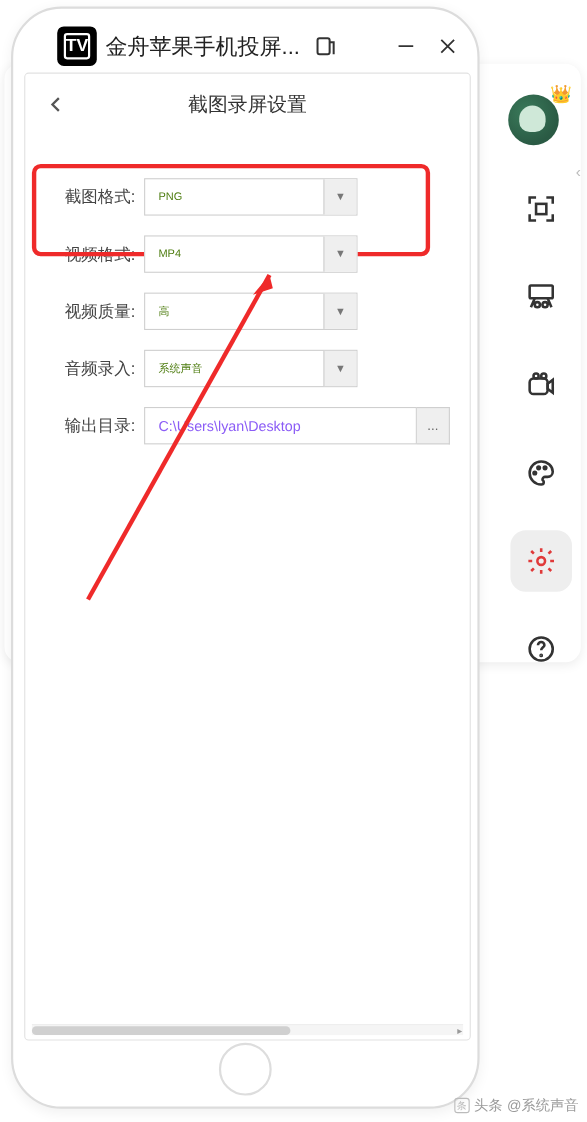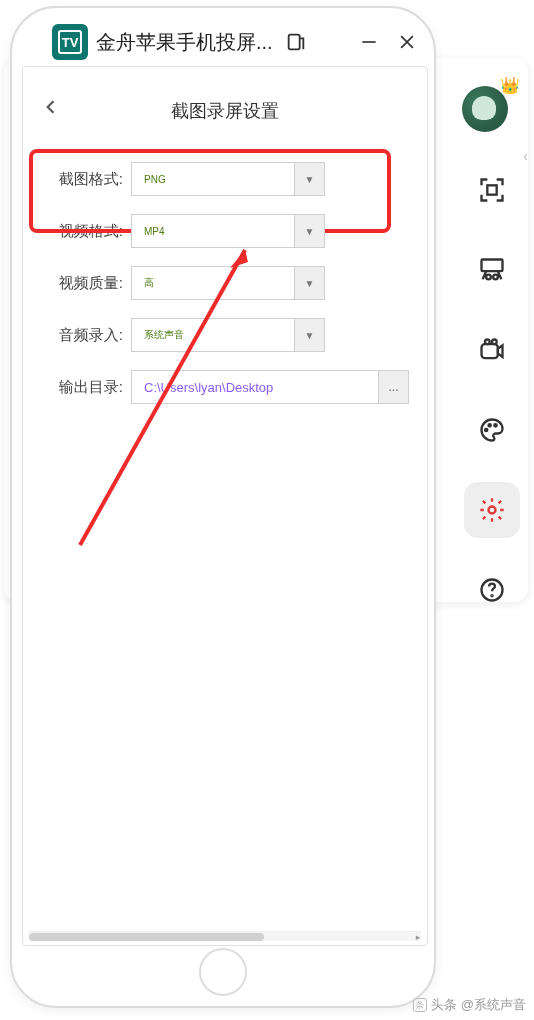--- a/index.html
+++ b/index.html
@@ -122,27 +122,27 @@
       top: 12px;
       width: 370px;
       height: 44px;
       display: flex;
       align-items: center;
       gap: 8px;
     }
     .app-icon {
       width: 36px;
       height: 36px;
-      background: #0f766e;
+      background: #000000;
       border-radius: 6px;
       display: flex;
       align-items: center;
       justify-content: center;
       color: #fff;
-      font-size: 13px;
+      font-size: 16px;
       font-weight: bold;
       position: relative;
     }
     .app-icon::before {
       content: "";
       position: absolute;
       inset: 6px;
       border: 2px solid #fff;
       border-radius: 3px;
     }
@@ -157,21 +157,21 @@
       width: 30px;
       height: 30px;
       display: flex;
       align-items: center;
       justify-content: center;
       cursor: pointer;
       color: #333;
     }
     .panel-head {
       display: flex;
-      align-items: flex-end;
+      align-items: center;
       height: 56px;
       padding: 0 12px;
     }
     .back-chevron {
       width: 32px;
       height: 32px;
       display: flex;
       align-items: center;
       justify-content: center;
       cursor: pointer;

